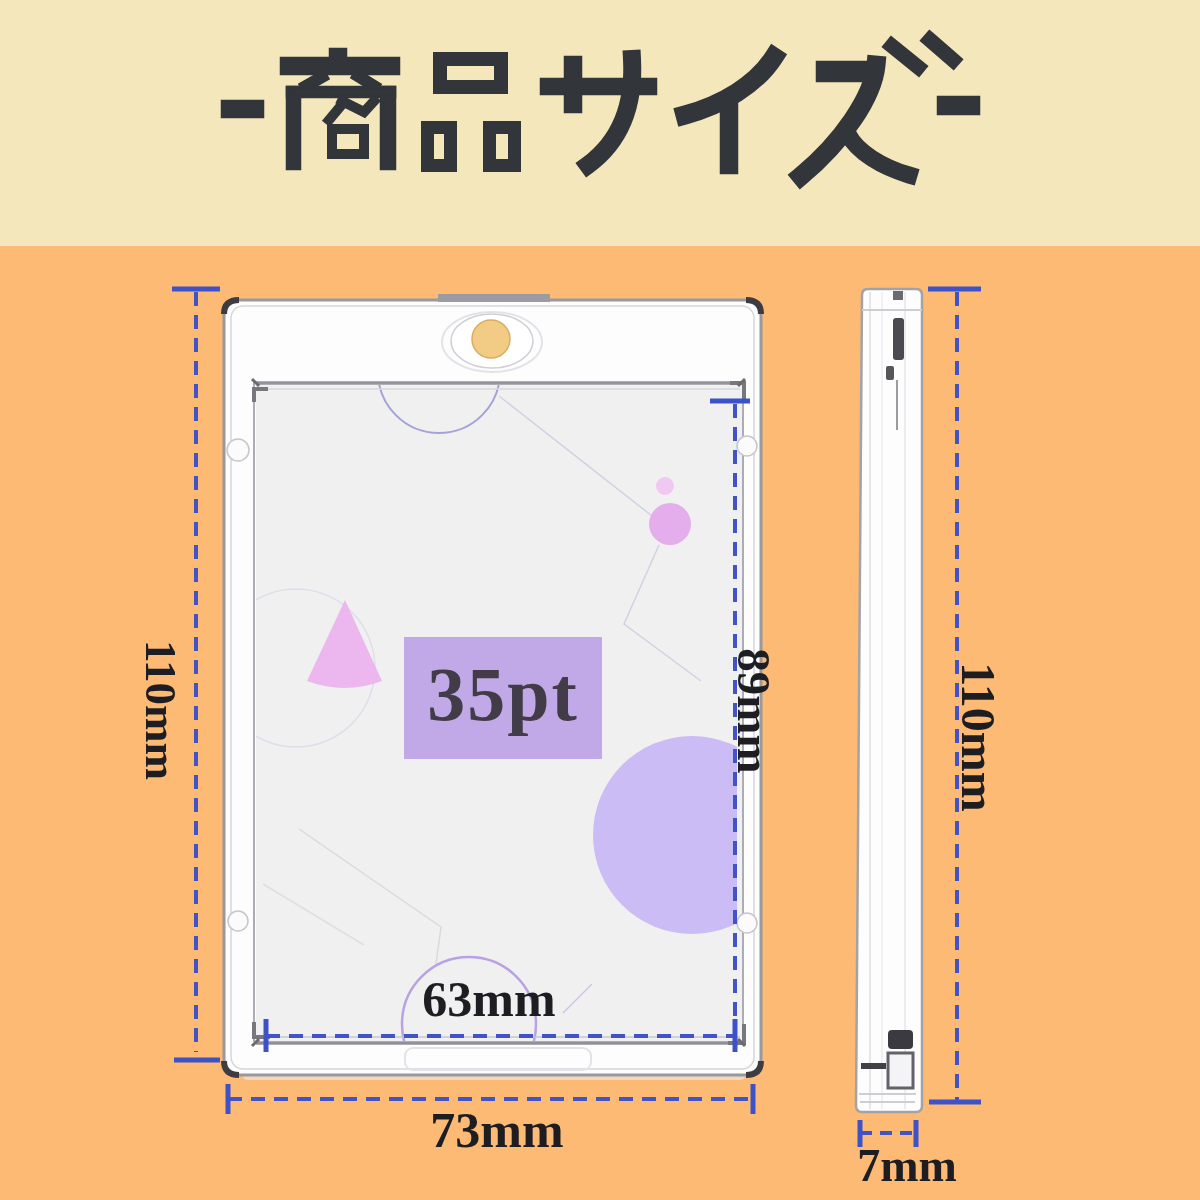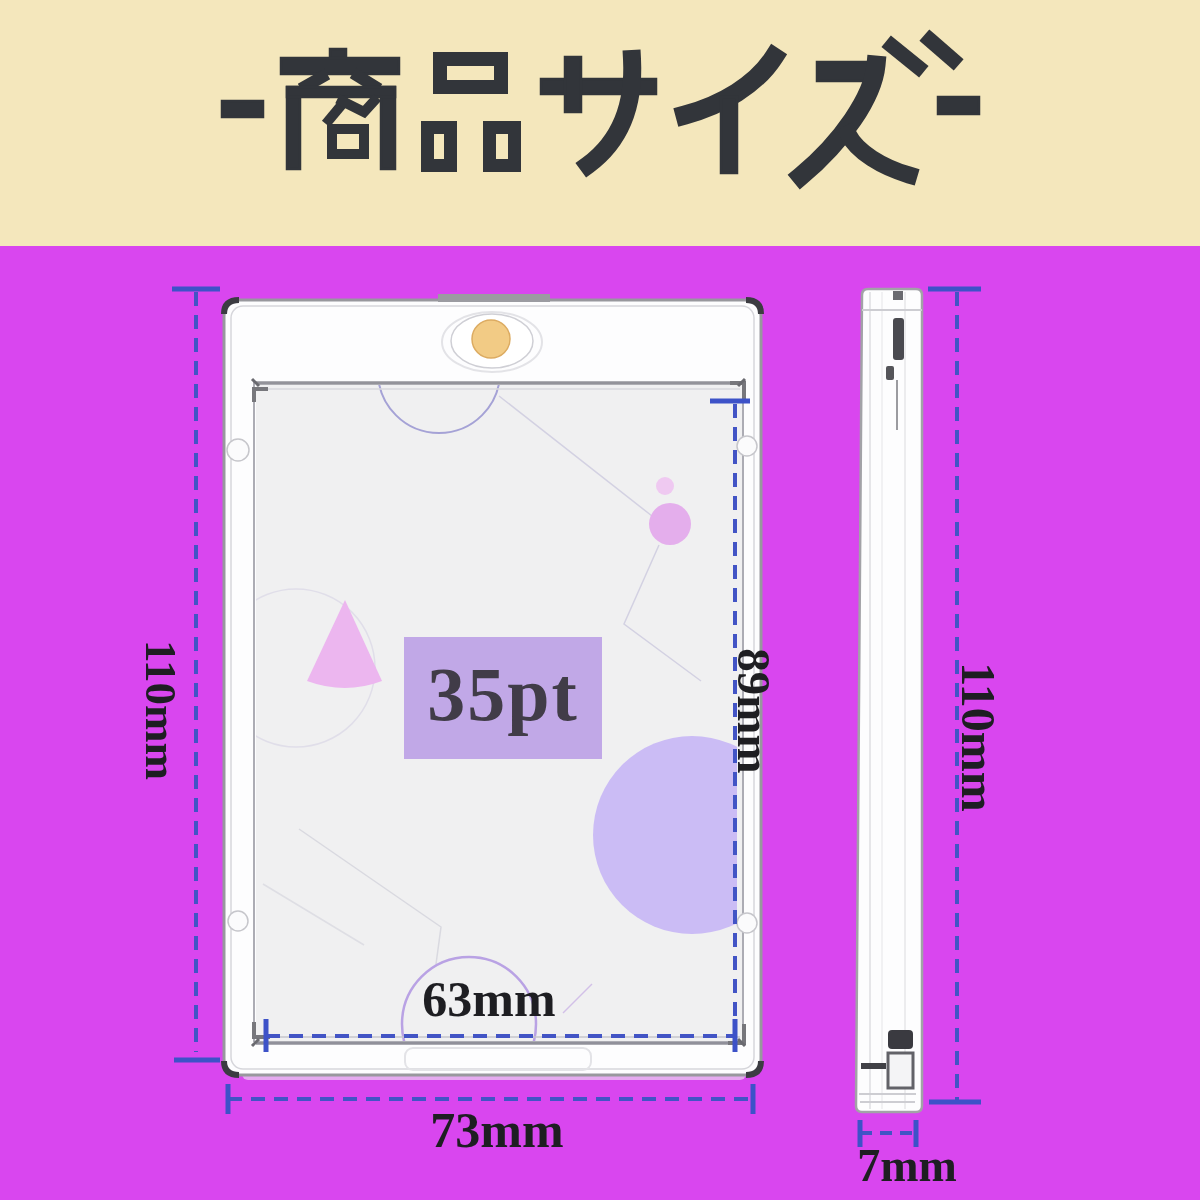--- a/index.html
+++ b/index.html
@@ -1,16 +1,16 @@
 <!DOCTYPE html>
 <html><head>
 <meta charset="utf-8">
 <style>
   html,body{margin:0;padding:0;background:#ffffff;}
-  #page{position:relative;width:1200px;height:1200px;overflow:hidden;background:#d946ef;
+  #page{position:relative;width:1200px;height:1200px;overflow:hidden;background:#fdba74;
         font-family:"Liberation Serif", serif;}
 </style>
 </head>
 <body>
 <div id="page">
 <svg width="1200" height="1200" viewBox="0 0 1200 1200" xmlns="http://www.w3.org/2000/svg">
   <defs>
     <clipPath id="sleeveClip">
           <rect x="256" y="385" width="481" height="656"></rect>
         </clipPath>

